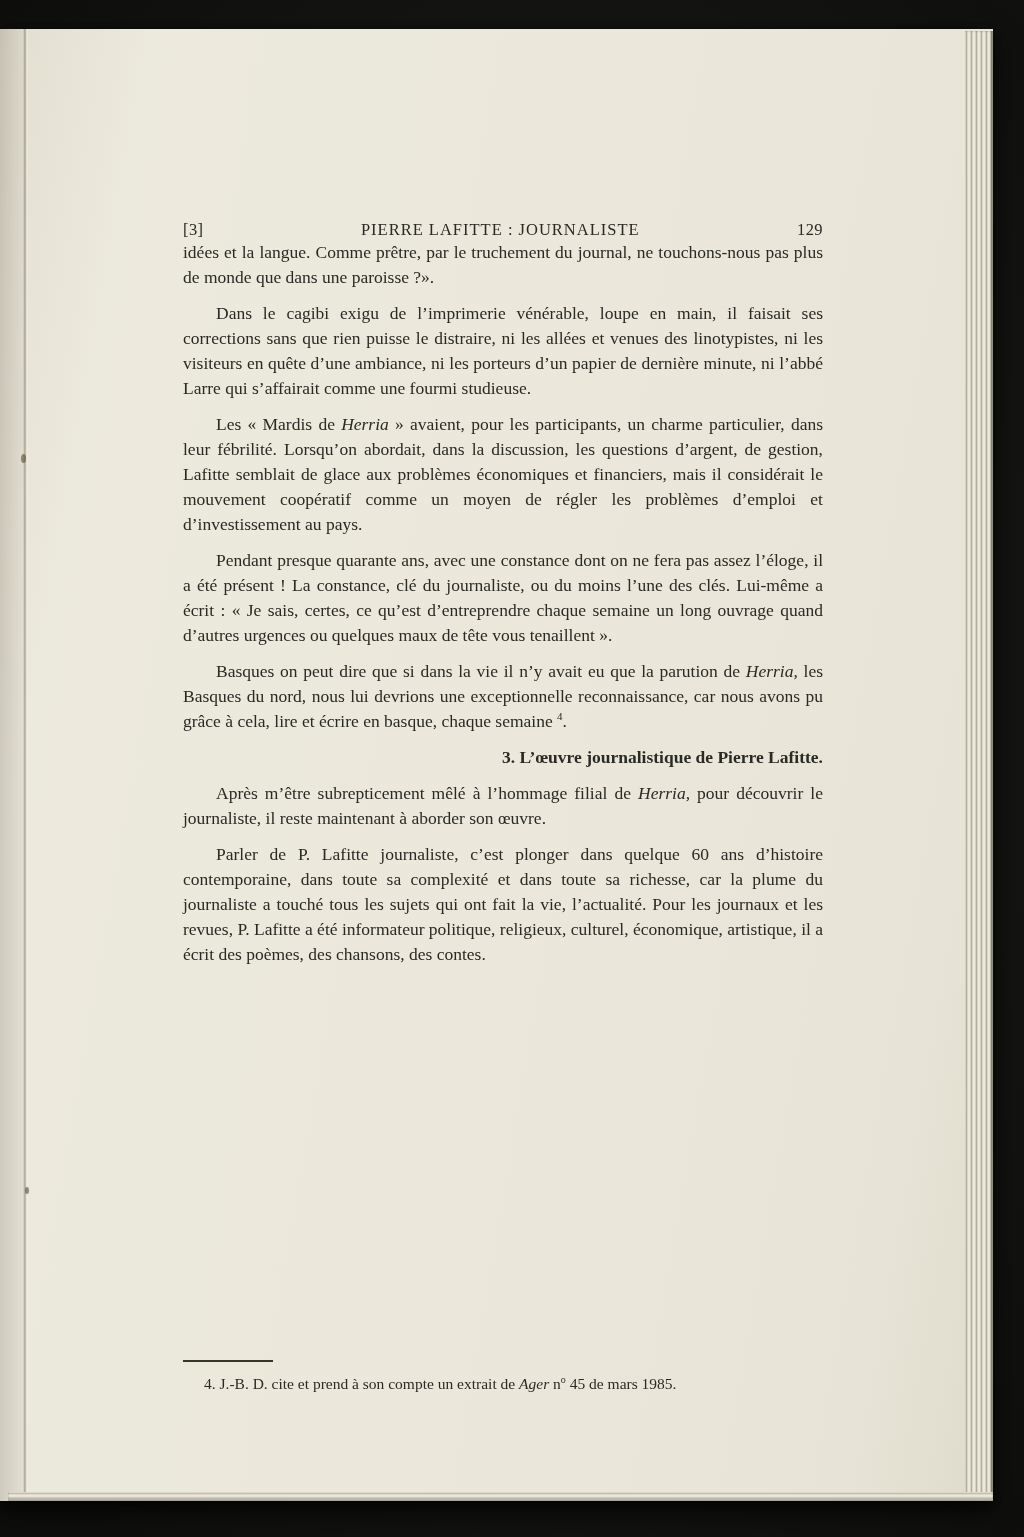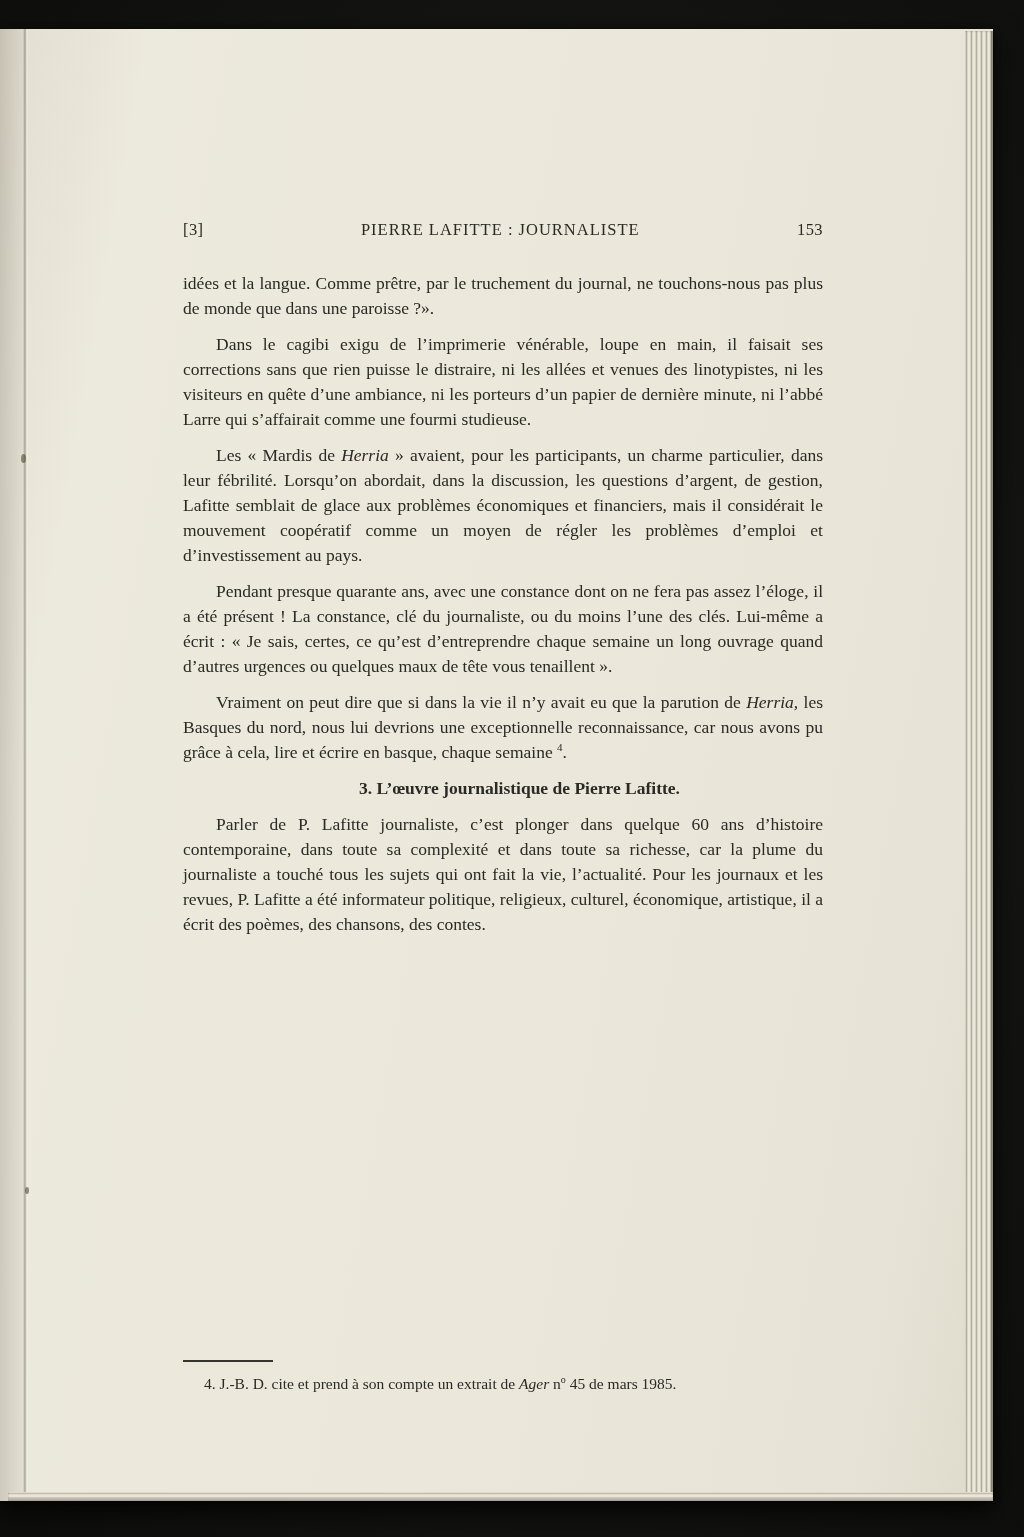--- a/index.html
+++ b/index.html
@@ -51,28 +51,28 @@
   
   .text-col{
     position:absolute;left:183px;top:191px;width:640px;color:var(--ink);
   }
   .header-row{
     display:flex;justify-content:space-between;align-items:baseline;
     font-size:16.5px;letter-spacing:0.4px;
   }
   .header-title{letter-spacing:1px;}
   .body{
-    margin-top:31px;font-size:17.5px;line-height:25px;text-align:justify;
+    font-size:17.5px;line-height:25px;text-align:justify;
     text-justify:inter-word;
   }
   .body p{margin:0 0 11px 0;}
   .body p.indent{text-indent:33px;font-family:Liberation Serif, serif;}
   .section-heading{
     font-size:17.5px;font-weight:bold;margin:23px 0 8px 0;text-indent:33px;
-    text-align:center;
+    text-align:right;
   }
   em{font-style:italic;}
   .fn-ref{font-size:11px;vertical-align:super;line-height:0;}
 
   .footnote{
     position:absolute;left:183px;top:1331px;width:640px;color:var(--ink);
   }
   .footnote-rule{
     width:90px;height:0;border-top:2.5px solid #35352e;margin:0 0 11px 0;
   }
@@ -90,32 +90,33 @@
     <div class="crease-left"></div>
     <div class="edge-right"></div>
     <div class="edge-bottom"></div>
     <div class="speck s1"></div>
     <div class="speck s2"></div>
 
     <div class="text-col">
       <div class="header-row">
         <span class="header-bracket">[3]</span>
         <span class="header-title">PIERRE LAFITTE : JOURNALISTE</span>
-        <span class="header-page">153</span>
+        <span class="header-page">129</span>
       </div>
 
       <div class="body">
         <p><span>idées et la langue. Comme prêtre, par le truchement du journal, ne touchons-nous pas plus de monde que dans une paroisse ?».</span></p>
         <p class="indent"><span>Dans le cagibi exigu de l’imprimerie vénérable, loupe en main, il faisait ses corrections sans que rien puisse le distraire, ni les allées et venues des linotypistes, ni les visiteurs en quête d’une ambiance, ni les porteurs d’un papier de dernière minute, ni l’abbé Larre qui s’affairait comme une fourmi studieuse.</span></p>
         <p class="indent"><span>Les « Mardis de </span><em>Herria</em><span> » avaient, pour les participants, un charme particulier, dans leur fébrilité. Lorsqu’on abordait, dans la discussion, les questions d’argent, de gestion, Lafitte semblait de glace aux problèmes économiques et financiers, mais il considérait le mouvement coopératif comme un moyen de régler les problèmes d’emploi et d’investissement au pays.</span></p>
         <p class="indent"><span>Pendant presque quarante ans, avec une constance dont on ne fera pas assez l’éloge, il a été présent ! La constance, clé du journaliste, ou du moins l’une des clés. Lui-même a écrit : « Je sais, certes, ce qu’est d’entreprendre chaque semaine un long ouvrage quand d’autres urgences ou quelques maux de tête vous tenaillent ».</span></p>
-        <p class="indent"><span>Vraiment on peut dire que si dans la vie il n’y avait eu que la parution de </span><em>Herria,</em><span> les Basques du nord, nous lui devrions une exceptionnelle reconnaissance, car nous avons pu grâce à cela, lire et écrire en basque, chaque semaine </span><sup class="fn-ref">4</sup><span>.</span></p>
+        <p class="indent"><span>Basques on peut dire que si dans la vie il n’y avait eu que la parution de </span><em>Herria,</em><span> les Basques du nord, nous lui devrions une exceptionnelle reconnaissance, car nous avons pu grâce à cela, lire et écrire en basque, chaque semaine </span><sup class="fn-ref">4</sup><span>.</span></p>
 
         <p class="section-heading">3. L’œuvre journalistique de Pierre Lafitte.</p>
 
+        <p><span class="lead-indent" style="display:inline-block;width:33px;"></span><span>Après m’être subrepticement mêlé à l’hommage filial de </span><em>Herria,</em><span> pour découvrir le journaliste, il reste maintenant à aborder son œuvre.</span></p>
         <p class="indent"><span>Parler de P. Lafitte journaliste, c’est plonger dans quelque 60 ans d’histoire contemporaine, dans toute sa complexité et dans toute sa richesse, car la plume du journaliste a touché tous les sujets qui ont fait la vie, l’actualité. Pour les journaux et les revues, P. Lafitte a été informateur politique, religieux, culturel, économique, artistique, il a écrit des poèmes, des chansons, des contes.</span></p>
       </div>
     </div>
 
     <div class="footnote">
       <div class="footnote-rule"></div>
       <p class="footnote-text"><span>4. J.-B. D. cite et prend à son compte un extrait de </span><em>Ager</em><span> n</span><sup>o</sup><span> 45 de mars 1985.</span></p>
     </div>
   </div>
 </div>

